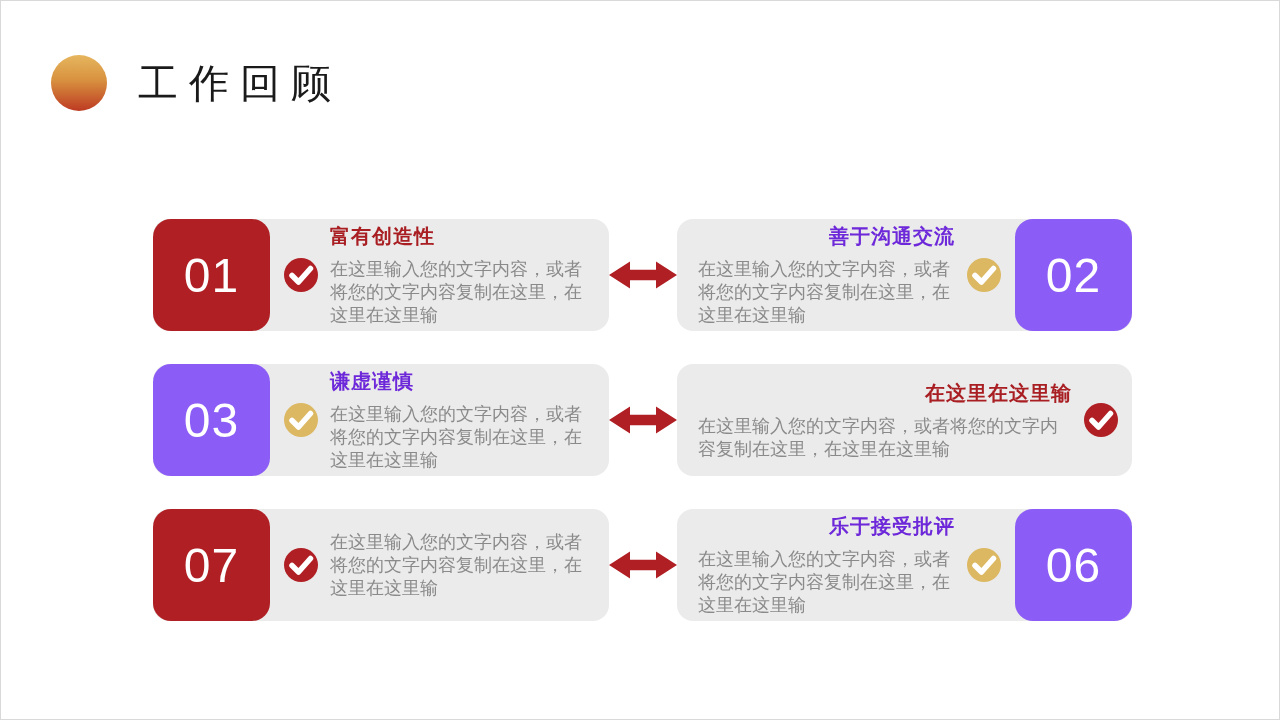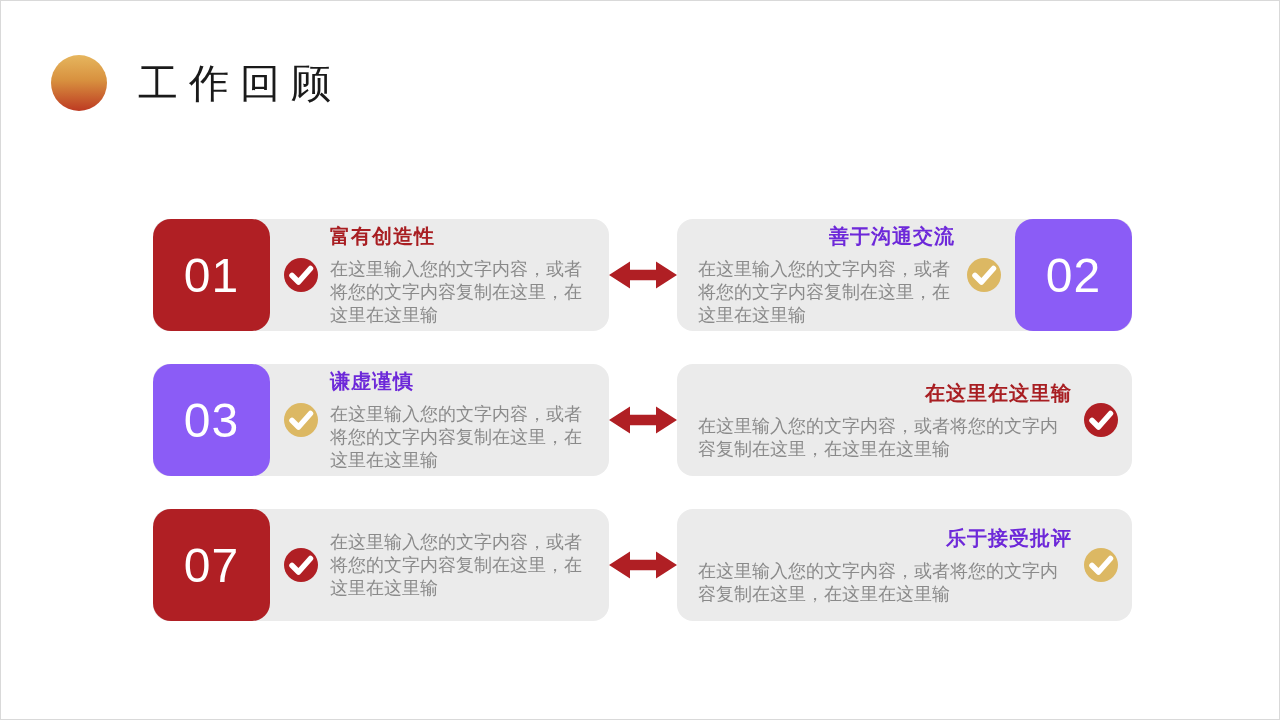--- a/index.html
+++ b/index.html
@@ -164,20 +164,21 @@
         <div class="content">
           <div class="card-body">在这里输入您的文字内容，或者将您的文字内容复制在这里，在这里在这里输</div>
         </div>
       </div>
       <div class="spacer">
         <svg class="arrow" viewBox="0 0 68 30">
             <path d="M0 15 L21 1.5 V9.7 H47 V1.5 L68 15 L47 28.5 V20.3 H21 V28.5 Z" fill="#b01f24"></path>
           </svg>
       </div>
       <div class="card right gold">
+        <div class="num">06</div>
         <div class="check">
           <svg viewBox="0 0 34 34" width="34" height="34">
               <path d="M8 17.5 L14.5 24 L26.5 10.5" fill="none" stroke="#ffffff" stroke-width="5.5" stroke-linecap="round" stroke-linejoin="round"></path>
             </svg>
         </div>
         <div class="content">
           <div class="card-title">乐于接受批评</div>
           <div class="card-body">在这里输入您的文字内容，或者将您的文字内容复制在这里，在这里在这里输</div>
         </div>
       </div>

